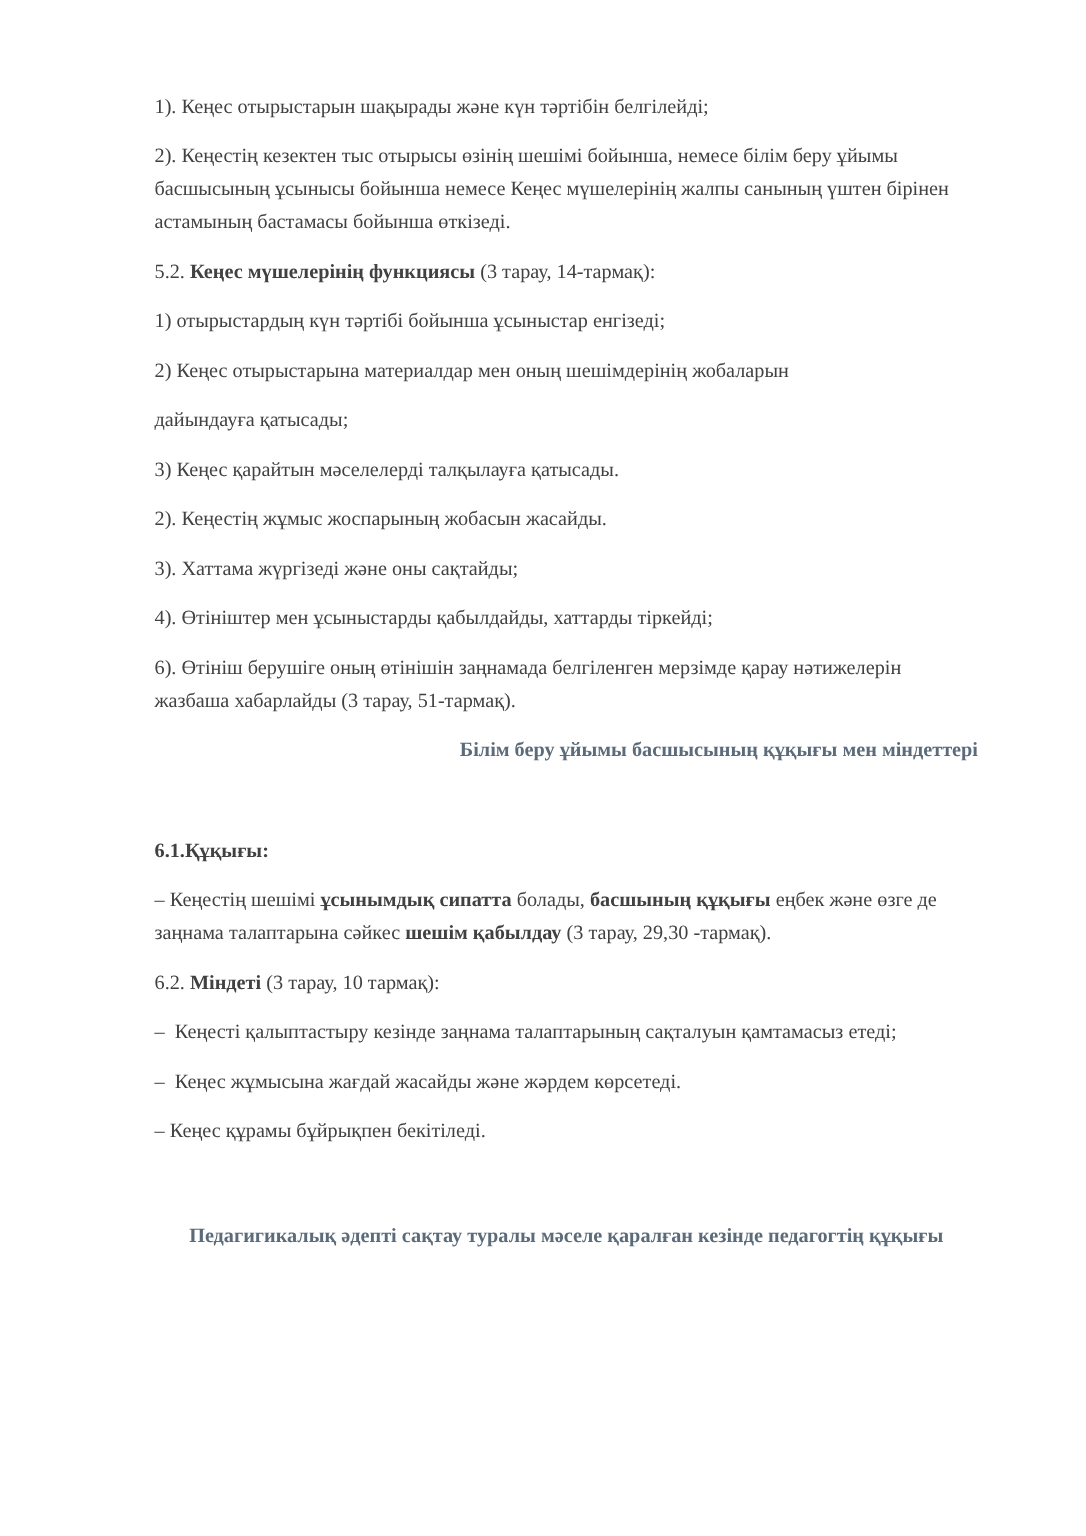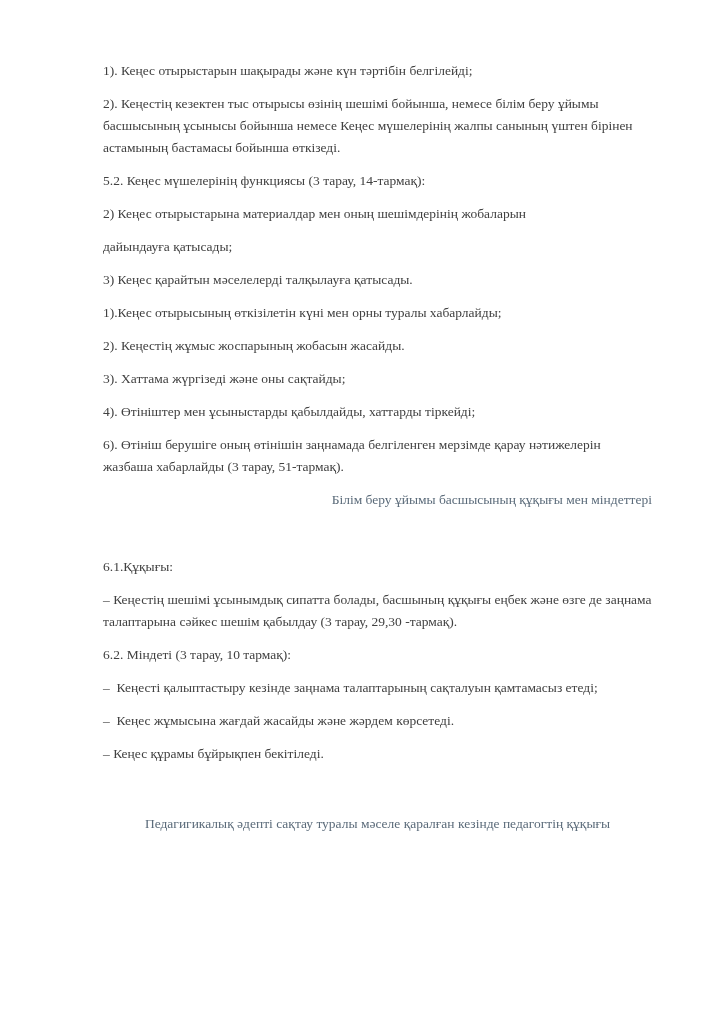--- a/index.html
+++ b/index.html
@@ -18,21 +18,21 @@
     font-size: 13.5px;
     line-height: 22px;
     color: var(--text-color, #414141);
     overflow: hidden;
   }
   p.para {
     margin: 0 0 11px 0;
     padding: 0;
   }
   p.para span { white-space: pre-wrap; }
-  .b { font-weight: normal; }
+  .b { font-weight: bold; }
   .heading-centered {
     text-align: right;
     font-weight: bold;
     color: var(--heading-color, #5b6b7a);
     margin-top: 9px !important;
   }
   .gap-large { margin-top: 45px !important; }
   .heading-bottom {
     text-align: center;
     font-weight: bold;
@@ -41,24 +41,24 @@
   }
 </style>
 </head>
 <body>
 
 <div class="page" style="background: rgb(255, 255, 255);">
   <div>
       <p class="para body"><span class="">1). Кеңес отырыстарын шақырады және күн тәртібін белгілейді;</span></p>
       <p class="para body"><span class="">2). Кеңестің кезектен тыс отырысы өзінің шешімі бойынша, немесе білім беру ұйымы басшысының ұсынысы бойынша немесе Кеңес мүшелерінің жалпы санының үштен бірінен астамының бастамасы бойынша өткізеді.</span></p>
       <p class="para body"><span class="">5.2. </span><span class="b">Кеңес мүшелерінің функциясы</span><span class=""> (3 тарау, 14-тармақ):</span></p>
+      <p class="para body"><span class="">1) отырыстардың күн тәртібі бойынша ұсыныстар енгізеді;</span></p>
       <p class="para body"><span class="">2) Кеңес отырыстарына материалдар мен оның шешімдерінің жобаларын</span></p>
       <p class="para body"><span class="">дайындауға қатысады;</span></p>
       <p class="para body"><span class="">3) Кеңес қарайтын мәселелерді талқылауға қатысады.</span></p>
-      <p class="para body"><span class="">1).Кеңес отырысының өткізілетін күні мен орны туралы хабарлайды;</span></p>
       <p class="para body"><span class="">2). Кеңестің жұмыс жоспарының жобасын жасайды.</span></p>
       <p class="para body"><span class="">3). Хаттама жүргізеді және оны сақтайды;</span></p>
       <p class="para body"><span class="">4). Өтініштер мен ұсыныстарды қабылдайды, хаттарды тіркейді;</span></p>
       <p class="para body"><span class="">6). Өтініш берушіге оның өтінішін заңнамада белгіленген мерзімде қарау нәтижелерін жазбаша хабарлайды (3 тарау, 51-тармақ).</span></p>
       <p class="para heading-centered"><span class="b">Білім беру ұйымы басшысының құқығы мен міндеттері</span></p>
       <p class="para body gap-large"><span class="b">6.1.Құқығы:</span></p>
       <p class="para body"><span class="">– Кеңестің шешімі </span><span class="b">ұсынымдық сипатта</span><span class=""> болады, </span><span class="b">басшының құқығы</span><span class=""> еңбек және өзге де заңнама талаптарына сәйкес </span><span class="b">шешім қабылдау</span><span class=""> (3 тарау, 29,30 -тармақ).</span></p>
       <p class="para body"><span class="">6.2. </span><span class="b">Міндеті</span><span class=""> (3 тарау, 10 тармақ):</span></p>
       <p class="para body"><span class="">–&nbsp; Кеңесті қалыптастыру кезінде заңнама талаптарының сақталуын қамтамасыз етеді;</span></p>
       <p class="para body"><span class="">–&nbsp; Кеңес жұмысына жағдай жасайды және жәрдем көрсетеді.</span></p>

